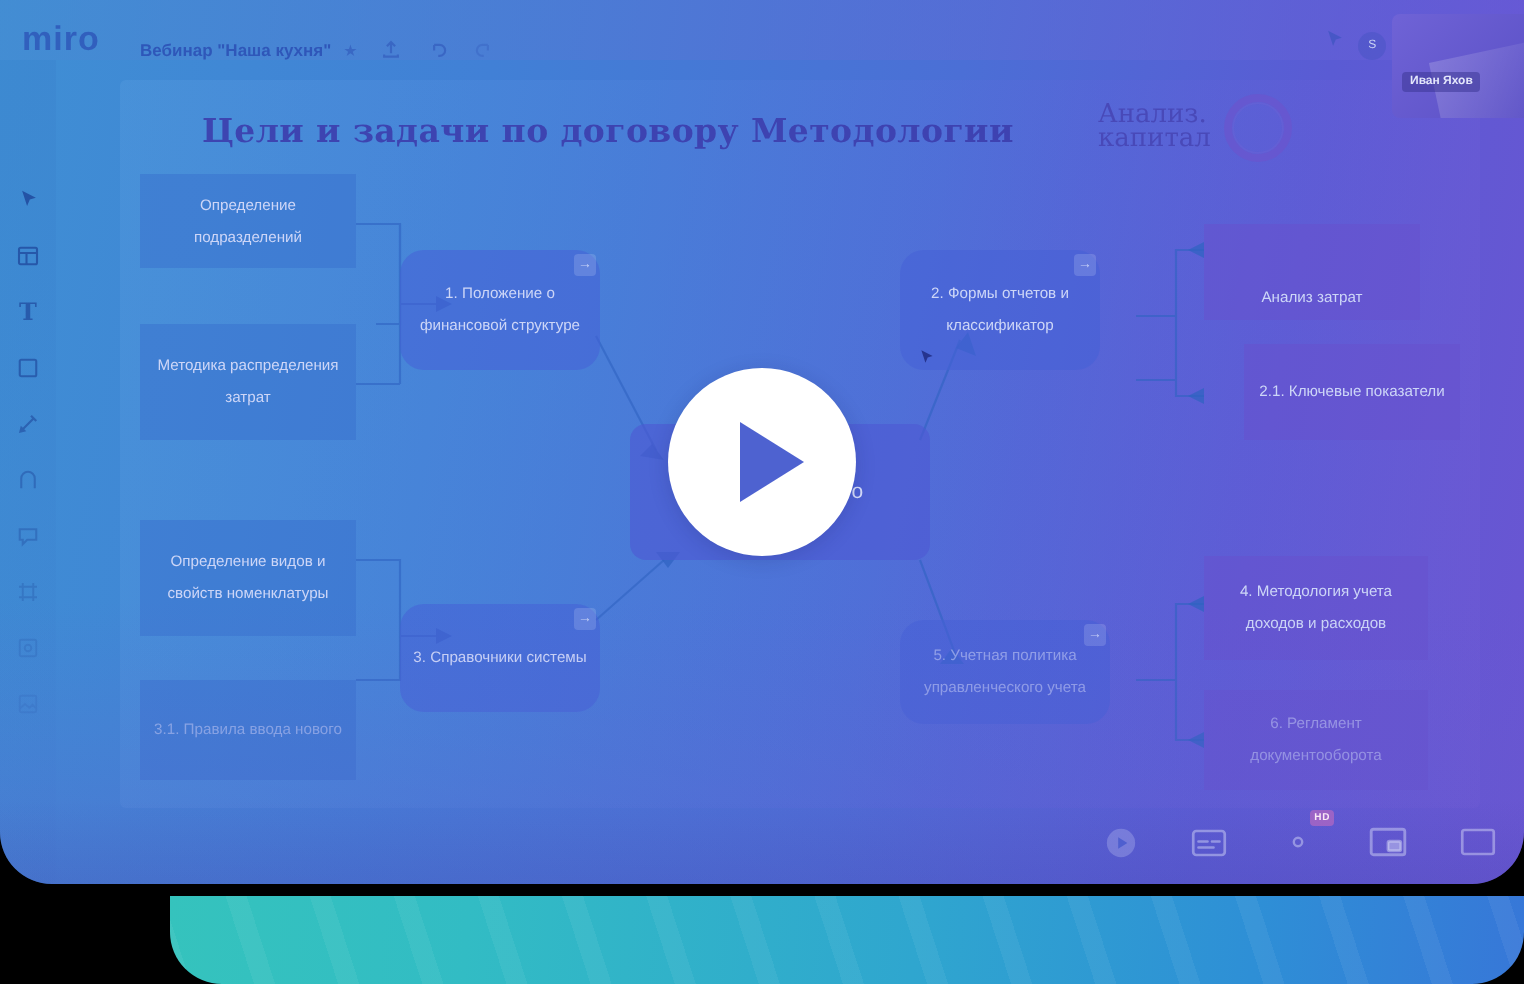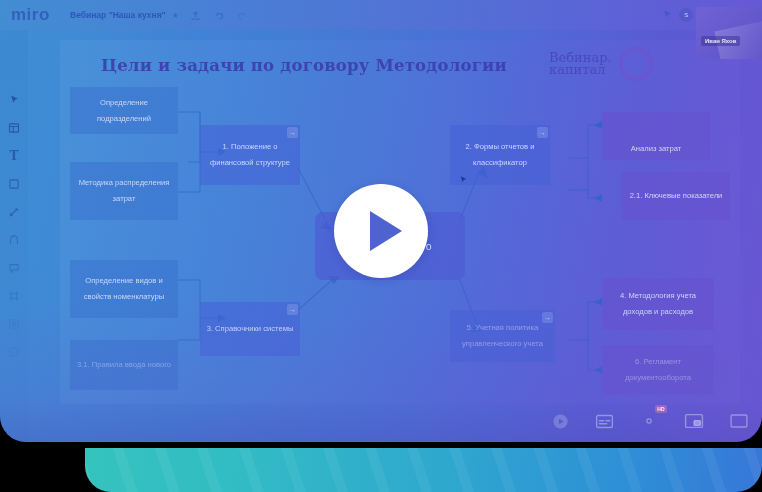--- a/index.html
+++ b/index.html
@@ -25,21 +25,21 @@
   
   .window{
     position:absolute; left:0; top:0; width:762px; height:442px;
     border-radius:0 0 26px 26px; overflow:hidden;
     background:linear-gradient(100deg,#3f8fd4 0%,#4180d6 30%,#4b6fd6 58%,#5a5bd4 80%,#6b55d2 100%);
   }
 
   
   .header{
     position:absolute; left:0; top:0; width:762px; height:30px;
-    display:flex; align-items:center; gap:0px;
+    display:flex; align-items:flex-end; gap:0px;
     background:linear-gradient(100deg,rgba(70,140,210,.55),rgba(105,90,215,.55));
   }
   .miro-logo{
     width:54px; margin-left:11px; font-size:17px; letter-spacing:.5px;
     color:#2c54b8; font-weight:700; opacity:.78;
   }
   .board-title{
     margin-left:5px; font-size:8.5px; color:#2b4fb5; opacity:.85; font-weight:700;
     white-space:nowrap;
   }
@@ -97,21 +97,21 @@
     box-shadow:0 0 0 1px rgba(120,100,215,.25) inset;
   }
 
   
   .node{
     position:absolute; display:flex; align-items:center; justify-content:center;
     text-align:center; font-size:7.6px; line-height:16px; padding:3px 5px;
     color:#cdd6f7; font-weight:400;
   }
   .node.blue   { background:rgba(56,112,205,.50); }
-  .node.round  { border-radius:0; background:rgba(70,96,215,.55); }
+  .node.round  { border-radius:12px; background:rgba(70,96,215,.55); }
   .node.purple { background:rgba(104,80,205,.52); }
   .node.dim    { color:rgba(205,214,247,.55); }
   .node.hub{
     border-radius:8px; background:rgba(78,88,212,.62);
     font-size:10.5px; line-height:14px; color:#d6ddfa;
   }
   .node .corner{
     position:absolute; right:2px; top:2px; width:11px; height:11px;
     border-radius:2px; background:rgba(210,220,250,.20);
     display:flex; align-items:center; justify-content:center;
@@ -281,21 +281,21 @@
         </svg>
       </div>
     </div>
 
     <div class="board">
 
       <div class="board-title-txt">Цели и задачи по договору Методологии</div>
 
       <div class="corp-logo">
         <div class="txt">
-          <div>Вебинар.</div>
+          <div>Анализ.</div>
           <div>капитал</div>
         </div>
         <div class="ring"></div>
       </div>
 
       <svg class="conn" style="left:0;top:0;width:100%;height:100%" viewBox="0 0 680 364">
         <g stroke="#2f63c2" stroke-width="1.1" fill="none" opacity=".6">
 
           <path d="M118 72 H140 V122 H128"></path>
           <path d="M118 152 H140"></path>

